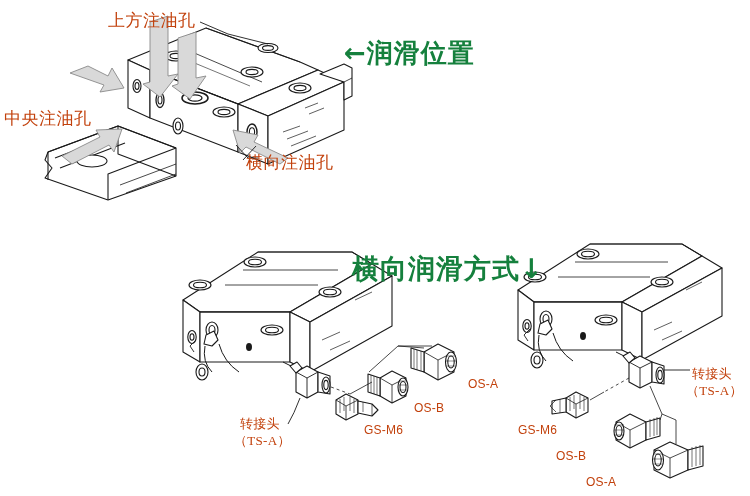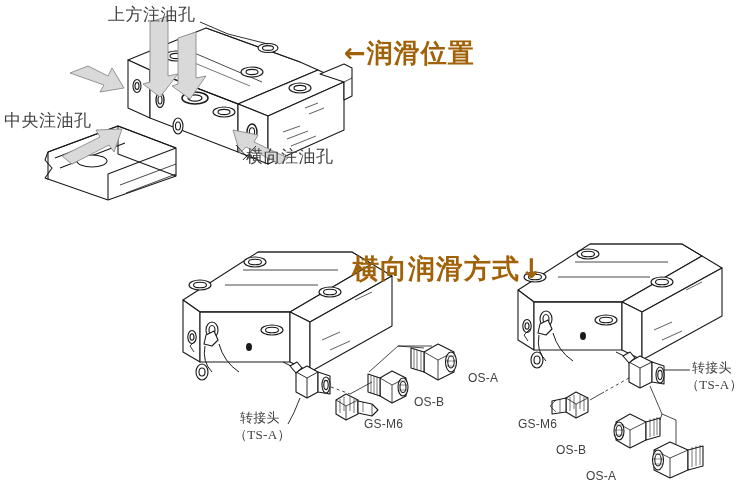--- a/index.html
+++ b/index.html
@@ -8,31 +8,32 @@
   }
   #canvas{
     position:relative;
     width:750px;
     height:496px;
     background:#ffffff;
     overflow:hidden;
   }
   .lbl{
     position:absolute;
-    color:#404040;
+    color:#c2410c;
     font-family:"DejaVu Sans","Liberation Sans",sans-serif;
     white-space:nowrap;
     line-height:1.05;
+    margin-top:6px;
   }
   .cn{ font-size:17px; font-weight:400; letter-spacing:0.5px; }
   .cn-sm{ font-size:13px; font-weight:400; letter-spacing:0.3px; }
   .latin{ font-size:12px; font-weight:400; font-family:"Liberation Sans",sans-serif; letter-spacing:0.2px;}
   .red{
     position:absolute;
-    color:#a16207;
+    color:#15803d;
     font-family:"DejaVu Sans","Liberation Sans",sans-serif;
     font-weight:700;
     white-space:nowrap;
     line-height:1;
   }
   .red-1{ font-size:26px; letter-spacing:1px; }
   .red-2{ font-size:27px; letter-spacing:1px;margin-top:27px; }
   svg{ position:absolute; left:0; top:0; }
   .tsa-lbl{ text-align:center;font-family:Liberation Serif, serif; }
 </style>
@@ -342,21 +343,21 @@
       <path d="M604,392 L590,400" stroke-width="0.8"></path>
       <path d="M650,386 L662,414 L676,420 L676,444" stroke-width="0.8"></path>
       <path d="M662,414 L660,420" stroke-width="0.8"></path>
 
       <path d="M664,370 L690,370" stroke-width="0.9"></path>
     </g>
   </svg>
 
   <div class="lbl cn" style="left:108px; top:6px;">上方注油孔</div>
 
-  <div class="lbl cn" style="left:4px; top:112px;text-align:right;">中央注油孔</div>
+  <div class="lbl cn" style="left:4px; top:104px;text-align:right;">中央注油孔</div>
 
   <div class="lbl cn" style="left:246px; top:148px;text-align:right;">横向注油孔</div>
 
   <div class="red red-1" style="left:344px; top:40px;">←润滑位置</div>
 
   <div class="red red-2" style="left:352px; top:228px;">横向润滑方式↓</div>
 
   <div class="lbl cn-sm tsa-lbl" style="left:240px; top:411px;">转接头</div>
   <div class="lbl cn-sm tsa-lbl" style="left:234px; top:428px;">（TS-A）</div>
 

